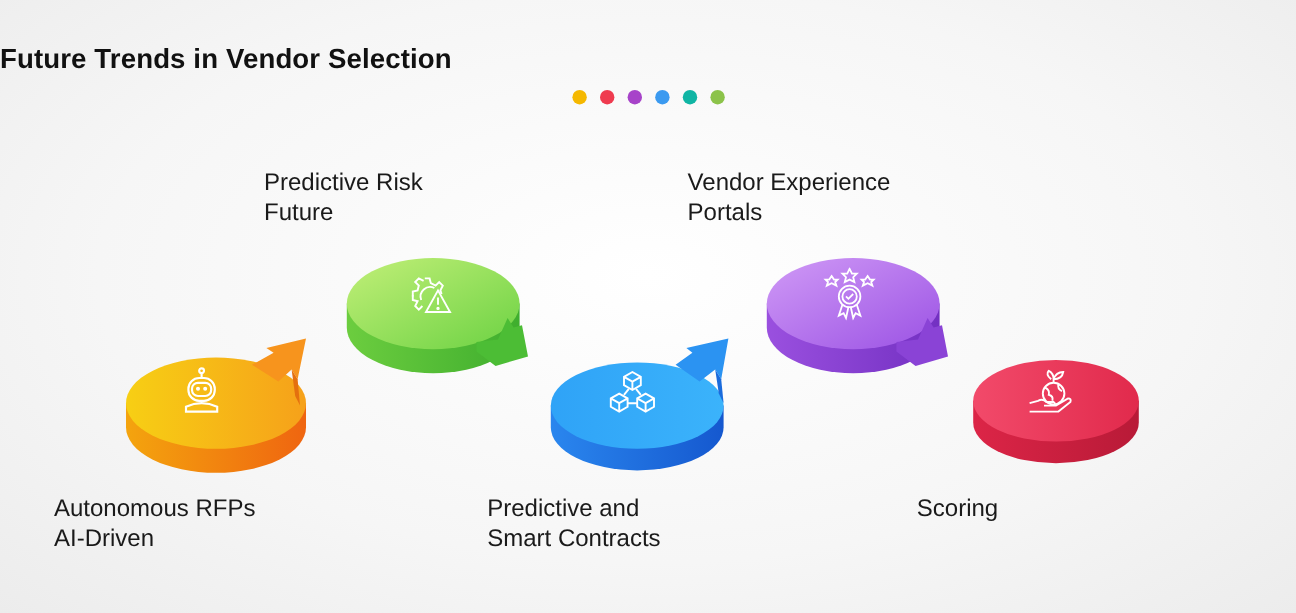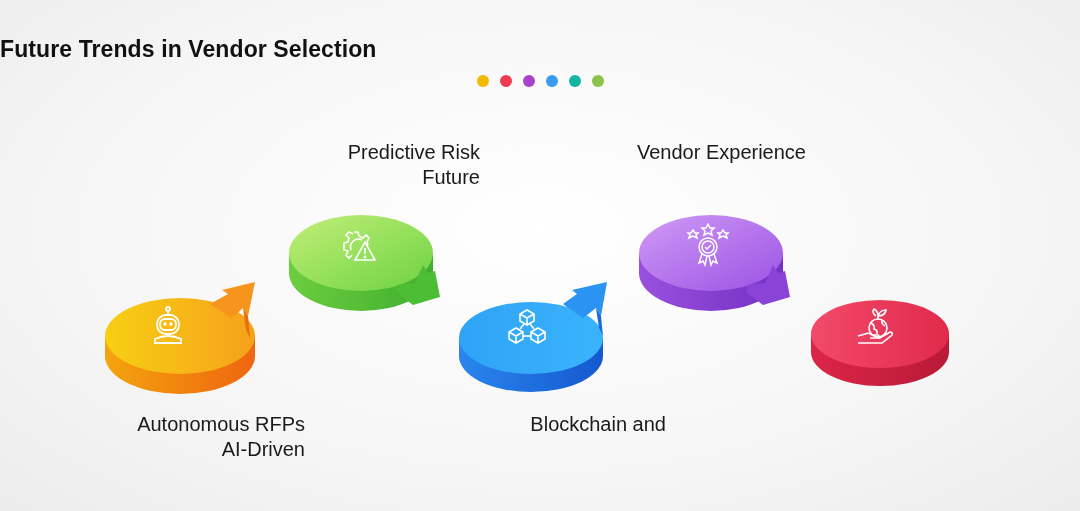--- a/index.html
+++ b/index.html
@@ -3,21 +3,21 @@
 <meta charset="utf-8">
 <style>
   html,body{margin:0;padding:0;}
   body{width:1080px;height:511px;overflow:hidden;position:relative;
        background:radial-gradient(ellipse at 50% 45%, #ffffff 0%, #f6f6f6 60%, #ececec 100%);
        font-family:"Liberation Sans", sans-serif;color:#111;}
   .title{position:absolute;top:36px;left:0;width:1080px;text-align:left;
          font-size:23px;font-weight:bold;color:#111;letter-spacing:0.1px;}
   .dots{position:absolute;top:75px;left:0;width:1080px;display:flex;justify-content:center;gap:11px;}
   .dot{width:12px;height:12px;border-radius:50%;}
-  .label{position:absolute;text-align:right;font-size:20px;line-height:25px;color:#1a1a1a;width:260px;}
+  .label{position:absolute;text-align:left;font-size:20px;line-height:25px;color:#1a1a1a;width:260px;}
   .step{position:absolute;}
   .icon{position:absolute;}
 </style>
 </head>
 <body>
 
 <div class="title">Future Trends in Vendor Selection</div>
 
 <div class="dots">
   <div class="dot" style="background:#f5b800"></div>
@@ -104,21 +104,22 @@
 </svg>
 <svg class="icon" style="left:506px;top:308px" width="42" height="40" viewBox="0 0 42 40" fill="none" stroke="#fff" stroke-width="1.6">
   <path d="M21 2 L28 6 L28 13 L21 17 L14 13 L14 6 Z M14 6 L21 10 L28 6 M21 10 L21 17"></path>
   <path d="M10 20 L17 24 L17 31 L10 35 L3 31 L3 24 Z M3 24 L10 28 L17 24 M10 28 L10 35"></path>
   <path d="M32 20 L39 24 L39 31 L32 35 L25 31 L25 24 Z M25 24 L32 28 L39 24 M32 28 L32 35"></path>
   <line x1="17" y1="28" x2="25" y2="28"></line>
     <line x1="18" y1="16" x2="14" y2="21"></line>
     <line x1="24" y1="16" x2="28" y2="21"></line>
 </svg>
 <div class="label" style="left:406px;top:412px">
-  <div>Blockchain and</div>
+  <div>Predictive and</div>
+  <div>Smart Contracts</div>
 </div>
 
 <svg class="step" style="left:635px;top:203px" width="160" height="115" viewBox="0 0 160 115">
   <defs>
     <linearGradient id="t4" x1="0" y1="0" x2="1" y2="1">
         <stop offset="0" stop-color="#d09af6"></stop>
         <stop offset="1" stop-color="#9b52e4"></stop>
       </linearGradient>
     <linearGradient id="s4" x1="0" y1="0" x2="1" y2="0">
         <stop offset="0" stop-color="#9a50df"></stop>
@@ -131,22 +132,23 @@
 </svg>
 <svg class="icon" style="left:684px;top:223px" width="48" height="44" viewBox="0 0 48 44" fill="none" stroke="#fff" stroke-width="1.5">
   <path d="M24 1 L26 5 L30 5 L27 8 L28 12 L24 10 L20 12 L21 8 L18 5 L22 5 Z"></path>
   <path d="M9 7 L11 10 L14 10 L12 12 L13 15 L9 13 L5 15 L6 12 L4 10 L7 10 Z"></path>
   <path d="M39 7 L41 10 L44 10 L42 12 L43 15 L39 13 L35 15 L36 12 L34 10 L37 10 Z"></path>
   <circle cx="24" cy="24" r="9"></circle>
     <circle cx="24" cy="24" r="6"></circle>
   <path d="M21 24 L23 26 L27 22"></path>
   <path d="M18 31 L15 40 L19 38 L21 42 L23 33 M30 31 L33 40 L29 38 L27 42 L25 33"></path>
 </svg>
-<div class="label" style="left:546px;top:140px">
+<div class="label" style="left:573px;top:140px">
   <div>Vendor Experience</div>
+  <div>Portals</div>
 </div>
 
 <svg class="step" style="left:808px;top:290px" width="145" height="100" viewBox="0 0 145 100">
   <defs>
     <linearGradient id="t5" x1="0" y1="0" x2="1" y2="0">
         <stop offset="0" stop-color="#f24a6a"></stop>
         <stop offset="1" stop-color="#e12a4c"></stop>
       </linearGradient>
     <linearGradient id="s5" x1="0" y1="0" x2="1" y2="0">
         <stop offset="0" stop-color="#dc2547"></stop>
@@ -156,13 +158,14 @@
   <path d="M3 44 L3 62 A69 34 0 0 0 141 62 L141 44 Z" fill="url(#s5)"></path>
   <ellipse cx="72" cy="44" rx="69" ry="34" fill="url(#t5)"></ellipse>
 </svg>
 <svg class="icon" style="left:856px;top:306px" width="40" height="40" viewBox="0 0 40 40" fill="none" stroke="#fff" stroke-width="1.6">
   <path d="M22 10 Q22 5 18 3 Q15 6 20 10 M22 10 Q24 4 30 4 Q29 10 22 10 M22 10 L22 13"></path>
   <circle cx="22" cy="22" r="9"></circle>
   <path d="M15 17 Q19 19 18 23 Q22 24 21 28 M26 14 Q25 18 29 20"></path>
   <path d="M2 30 L9 28 Q13 26 16 29 L22 29 Q24 30 22 32 L16 32 M14 32 L24 32 L34 26 Q37 26 36 29 L26 37 L12 37 L2 37"></path>
 </svg>
 <div class="label" style="left:764px;top:412px">
+  <div>Scoring</div>
 </div>
 
 </body></html>

